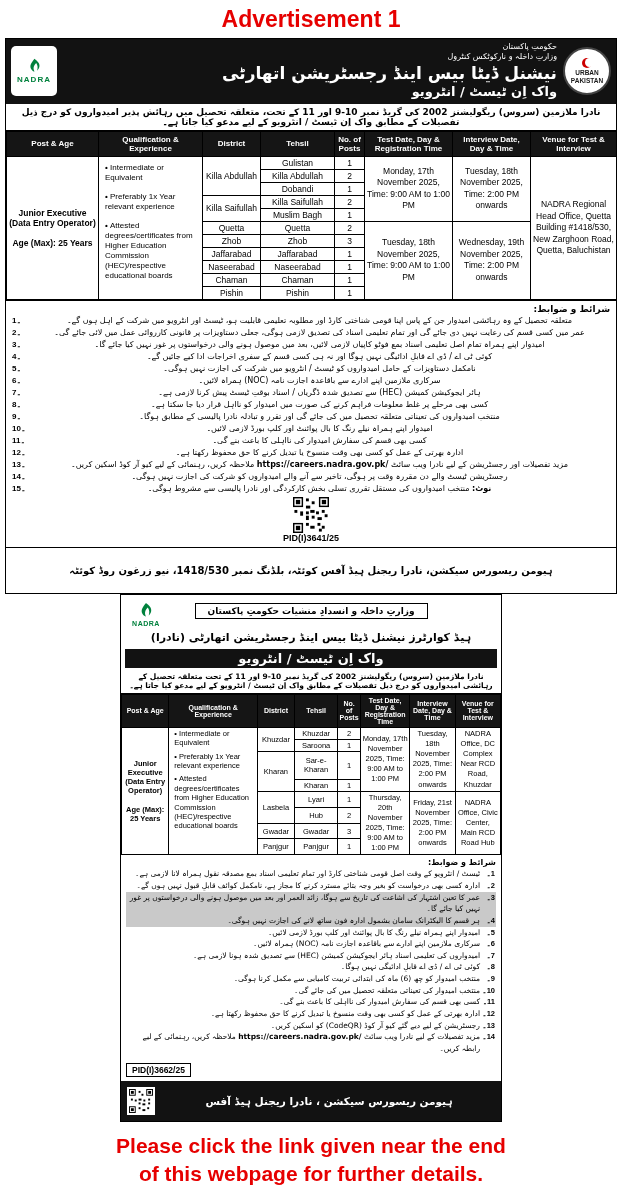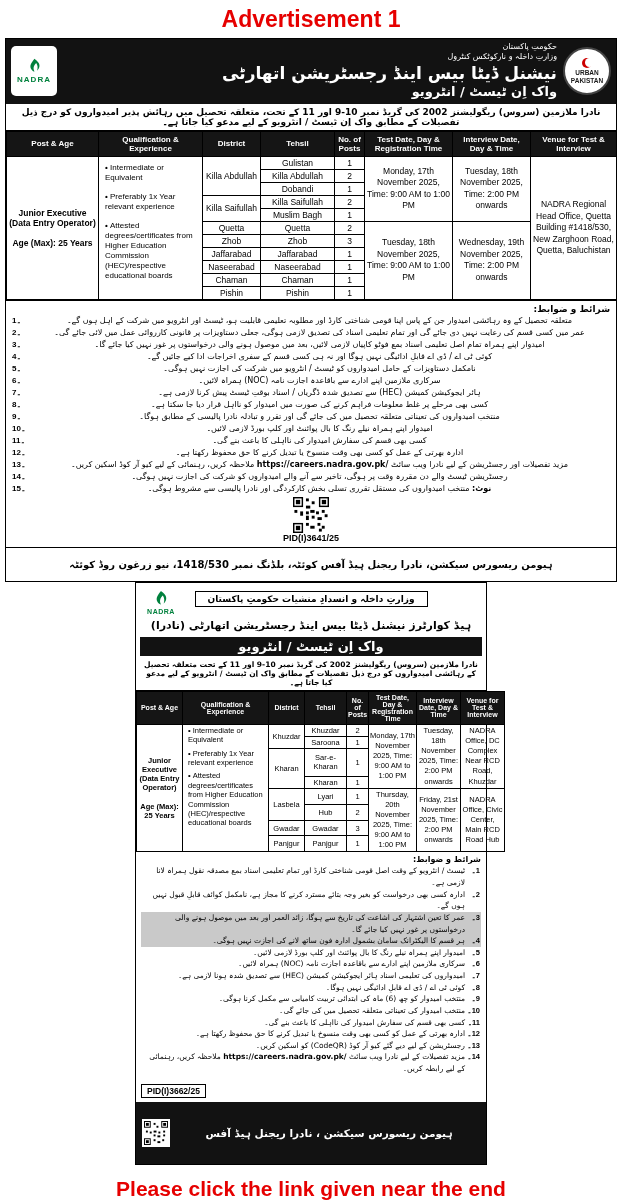--- a/index.html
+++ b/index.html
@@ -38,43 +38,43 @@
 
   .terms-box { border-top:1px solid #000; padding:3px 6px 4px 6px; position:relative; }
   .terms-title { font-weight:bold; font-size:9px; text-align:right; direction:rtl; margin-bottom:1px; }
   .term { display:flex; align-items:baseline; font-size:8px; line-height:1.5; }
   .tnum { min-width:17px; font-weight:bold; direction:ltr; text-align:left; font-size:8px; }
   .ttext { flex:1; text-align:center; }
   .url { font-weight:bold; direction:ltr; unicode-bidi:embed; }
   .terms-footer-row { display:flex; justify-content:space-between; align-items:center; margin-top:2px;flex-direction:column; }
   .qr { width:36px; height:36px; }
   .pid { font-size:9px; font-weight:bold; }
-  .ad1-footer { border-top:1px solid #000; text-align:center; font-size:10px; font-weight:bold; padding:11px 2px; }
+  .ad1-footer { border-top:1px solid #000; text-align:center; font-size:10px; font-weight:bold; padding:17px 2px; }
 
   
-  .ad2 { width:352px; margin:0 auto; border:1px solid #000; background:#fff; }
+  .ad2 { width:382px; margin:0 auto; border:1px solid #000; background:#fff; }
   .ad2-header { position:relative; padding:5px 4px 3px 4px; text-align:center; }
   .nadra-logo2 { position:absolute; left:7px; top:7px; width:36px; height:42px; display:flex; flex-direction:column; align-items:center; }
   .nadra-word2 { color:#00813d; font-weight:bold; font-size:7px; letter-spacing:0.5px; }
   .min-box { display:inline-block; border:1px solid #000; padding:2px 12px; font-size:9px; font-weight:bold; }
   .auth2 { font-size:11px; font-weight:bold; margin-top:12px; }
   .ad2-blackbar { background:#121212; color:#fff; text-align:center; font-size:13px; font-weight:bold; padding:2px 0; margin:2px 4px; }
   .intro2 { font-size:7.5px; font-weight:bold; text-align:center; padding:2px 4px 3px 4px; border-bottom:1px solid #000; }
   .jobs2 th { font-size:7px !important; padding:2px 1px !important; }
   .jobs2 td { font-size:7.5px !important; padding:1px !important; }
   .qual-list2 li { margin-bottom:4px; }
   .terms2 { padding:3px 5px; }
   .terms2-title { font-weight:bold; font-size:8px; text-align:right; direction:rtl; margin-bottom:1px; }
   .term2 { display:flex; direction:rtl; font-size:7.5px; line-height:1.55; text-align:right; padding:0 1px; }
   .tnum2 { min-width:15px; font-weight:bold; font-size:7.5px; }
   .ttext2 { flex:1; }
   .hl { background:#c9c9c9; }
   .pid2-row { padding:2px 5px 4px 5px; }
   .pid2-box { display:inline-block; border:1px solid #000; font-size:8.5px; font-weight:bold; padding:1px 5px; }
-  .ad2-footer { background:#121212; color:#fff; display:flex; align-items:center; gap:8px; padding:17px 6px; }
+  .ad2-footer { background:#121212; color:#fff; display:flex; align-items:center; gap:8px; padding:6px 6px; }
   .qr2 { width:28px; height:28px; background:#fff; padding:2px; flex:0 0 auto; }
   .f-lines { flex:1; text-align:center; }
   .f-line { font-size:10.5px; font-weight:bold; line-height:1.35; }
 
   .bottom-note { color:#e60000; text-align:center; font-size:21px; font-weight:bold; line-height:1.3; margin:10px 0 8px 0; }
 </style>
 </head>
 <body>
 
 <div class="page">

